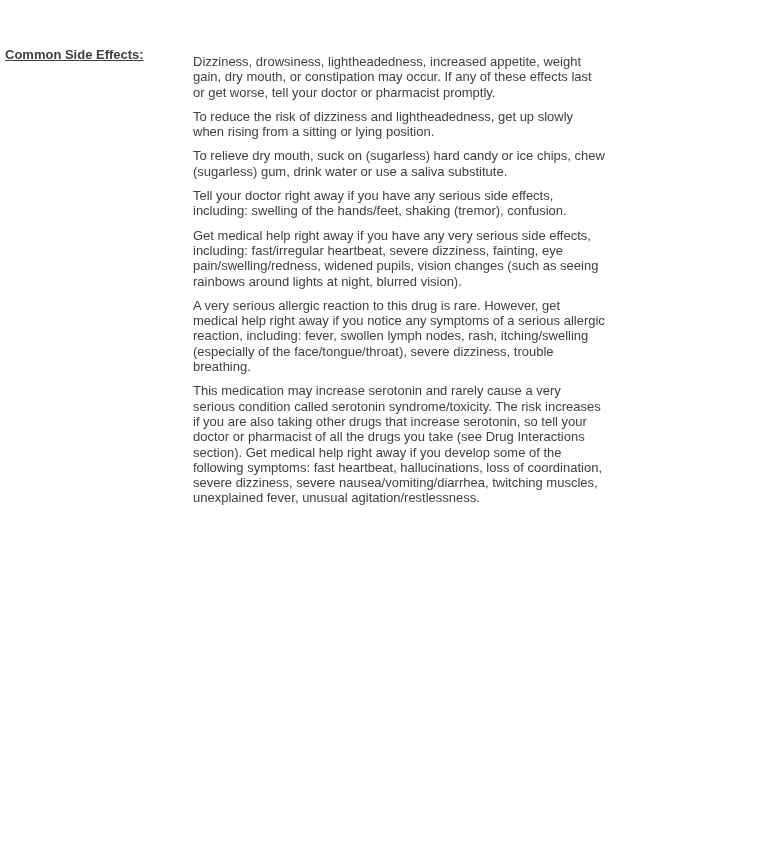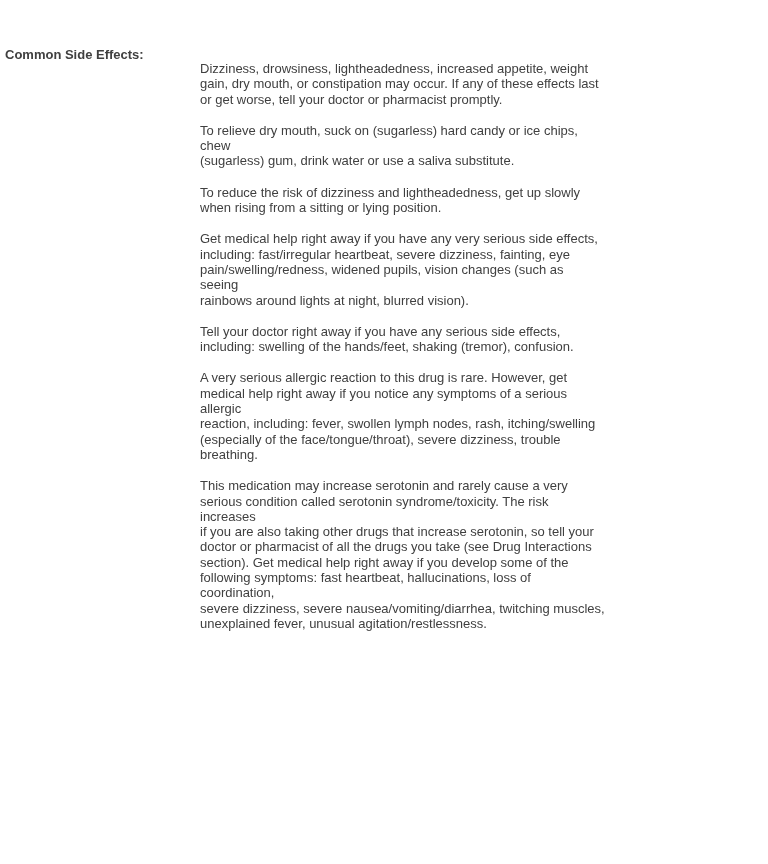--- a/index.html
+++ b/index.html
@@ -23,54 +23,55 @@
     width: 184px;
     flex-shrink: 0;
     box-sizing: border-box;
     padding-left: 5px;
   }
   .section-label {
     font-size: 13px;
     font-weight: bold;
     line-height: 15.3px;
     white-space: nowrap;
+    text-decoration: underline;
   }
   .content-col {
     width: 437px;
     flex-shrink: 0;
   }
   .content-col p {
-    margin: 16px;
+    margin: 9px;
     padding: 0;
     font-size: 13px;
     line-height: 15.3px;
     white-space: pre-line;
   }
 </style>
 </head>
 <body>
 
 <div class="section-row">
   <div class="label-col">
     <span class="section-label">Common Side Effects:</span>
   </div>
   <div class="content-col">
     <p>Dizziness, drowsiness, lightheadedness, increased appetite, weight
 gain, dry mouth, or constipation may occur. If any of these effects last
 or get worse, tell your doctor or pharmacist promptly.</p>
+    <p>To reduce the risk of dizziness and lightheadedness, get up slowly
+when rising from a sitting or lying position.</p>
     <p>To relieve dry mouth, suck on (sugarless) hard candy or ice chips, chew
 (sugarless) gum, drink water or use a saliva substitute.</p>
-    <p>To reduce the risk of dizziness and lightheadedness, get up slowly
-when rising from a sitting or lying position.</p>
+    <p>Tell your doctor right away if you have any serious side effects,
+including: swelling of the hands/feet, shaking (tremor), confusion.</p>
     <p>Get medical help right away if you have any very serious side effects,
 including: fast/irregular heartbeat, severe dizziness, fainting, eye
 pain/swelling/redness, widened pupils, vision changes (such as seeing
 rainbows around lights at night, blurred vision).</p>
-    <p>Tell your doctor right away if you have any serious side effects,
-including: swelling of the hands/feet, shaking (tremor), confusion.</p>
     <p>A very serious allergic reaction to this drug is rare. However, get
 medical help right away if you notice any symptoms of a serious allergic
 reaction, including: fever, swollen lymph nodes, rash, itching/swelling
 (especially of the face/tongue/throat), severe dizziness, trouble
 breathing.</p>
     <p>This medication may increase serotonin and rarely cause a very
 serious condition called serotonin syndrome/toxicity. The risk increases
 if you are also taking other drugs that increase serotonin, so tell your
 doctor or pharmacist of all the drugs you take (see Drug Interactions
 section). Get medical help right away if you develop some of the

